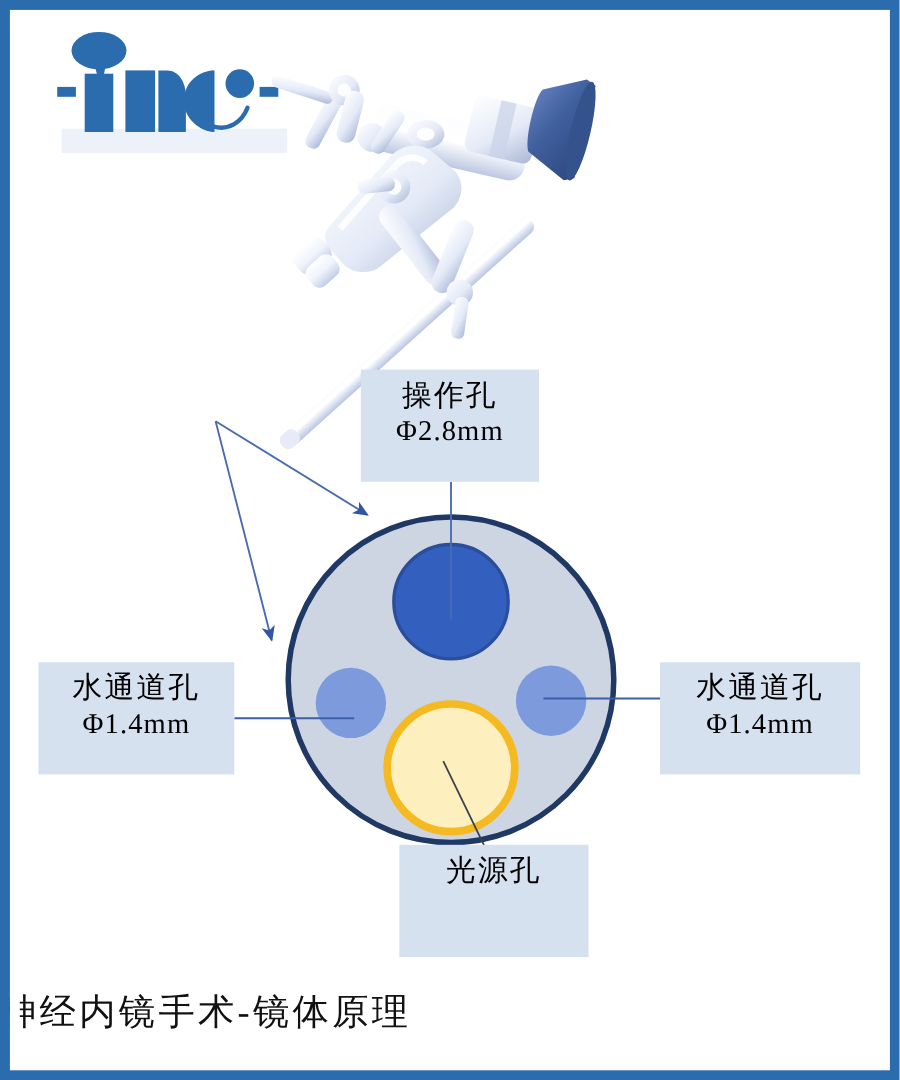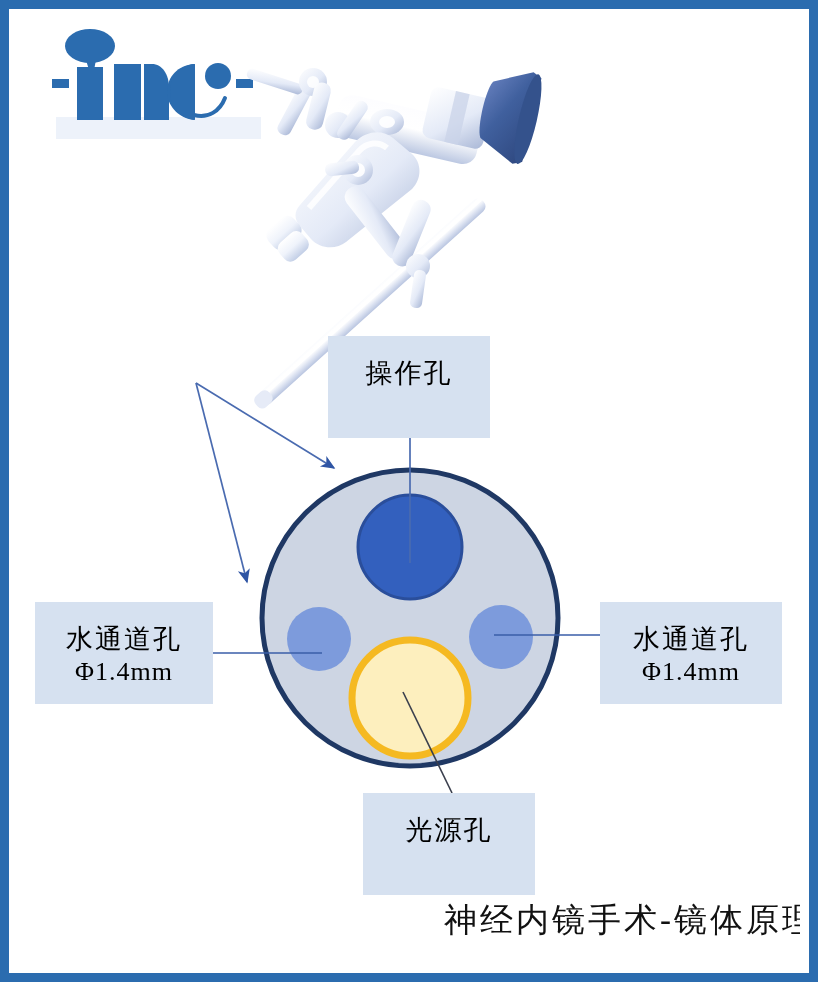--- a/index.html
+++ b/index.html
@@ -66,48 +66,48 @@
     width: 818px; height: 982px;
     pointer-events: none;
   }
   
   .callout {
     position: absolute;
     background: #D6E1F0;
     color: #000000;
     text-align: center;
     line-height: 1.22;
-    padding: 21px 10px 9px 10px;
+    padding: 7px 10px 9px 10px;
     box-sizing: border-box;
     font-family: "Liberation Serif", "DejaVu Serif", serif;
   }
   .callout .cn {
     display: block;
     font-size: 27px;
     letter-spacing: 2px;
     white-space: nowrap;
   }
   .callout .dim {
     display: block;
     font-size: 26px;
     letter-spacing: 1px;
     white-space: nowrap;
   }
   #callout-top    { left: 328px; top: 336px; width: 162px; height: 102px; }
   #callout-left   { left: 35px;  top: 602px; width: 178px; height: 102px; }
   #callout-right  { left: 600px; top: 602px; width: 182px; height: 102px; }
-  #callout-bottom { left: 363px; top: 793px; width: 172px; height: 102px; }
+  #callout-bottom { left: 363px; top: 768px; width: 172px; height: 102px; }
 
   
   #caption {
     position: absolute;
     left: 0;
     top: 898px;
     width: 818px;
-    text-align: right;
+    text-align: left;
     font-size: 33px;
     letter-spacing: 3px;
     color: #111111;
     font-family: "Liberation Serif", "DejaVu Serif", serif;
   }
 </style>
 </head>
 <body>
 
 <div id="page">
@@ -256,20 +256,21 @@
 
     <line x1="213" y1="653" x2="322" y2="653" stroke="#3A5EA8" stroke-width="1.7"></line>
 
     <line x1="494" y1="635" x2="600" y2="635" stroke="#3A5EA8" stroke-width="1.7"></line>
 
     <line x1="403" y1="692" x2="452" y2="793" stroke="#3A3F4D" stroke-width="1.6"></line>
   </svg>
 
   <div id="callout-top" class="callout">
     <span class="cn">操作孔</span>
+    <span class="dim">Φ2.8mm</span>
   </div>
 
   <div id="callout-left" class="callout">
     <span class="cn">水通道孔</span>
     <span class="dim">Φ1.4mm</span>
   </div>
 
   <div id="callout-right" class="callout">
     <span class="cn">水通道孔</span>
     <span class="dim">Φ1.4mm</span>

